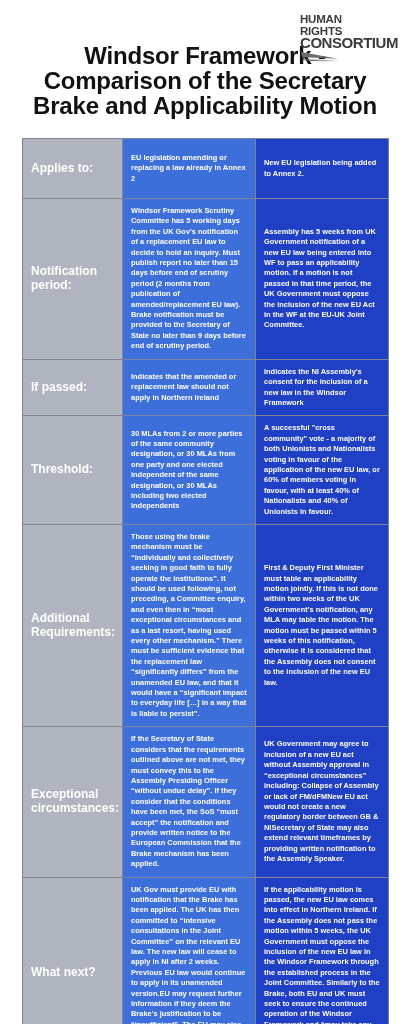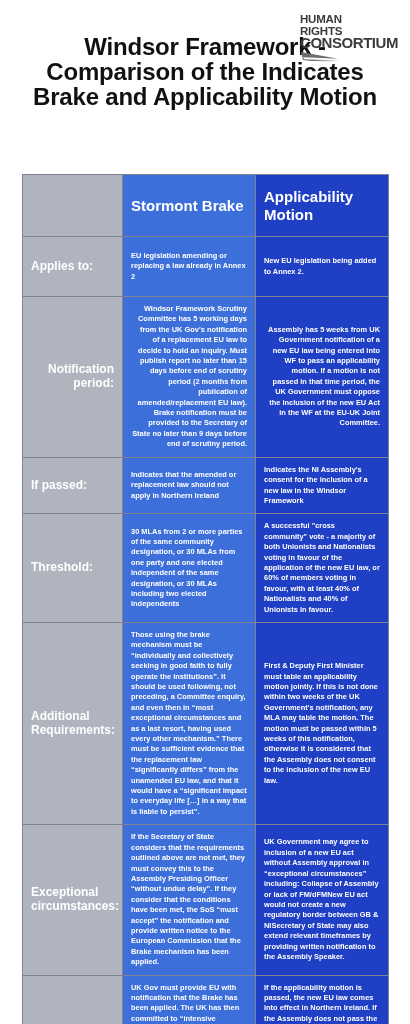--- a/index.html
+++ b/index.html
@@ -11,23 +11,23 @@
     width: 410px;
     height: 1024px;
     overflow: hidden;
     font-family: "Liberation Sans", sans-serif;
     position: relative;
   }
 
   
   .header {
     position: relative;
-    height: 174px;
+    height: 138px;
     box-sizing: border-box;
-    padding: 0;
+    padding: 9px;
   }
   .logo {
     position: absolute;
     right: 14px;
     top: 14px;
     width: 96px;
     text-align: left;
   }
   .logo-text {
     font-weight: 700;
@@ -104,21 +104,21 @@
     height: 62px;
   }
   .body-text {
     font-weight: 700;
     font-size: 7.4px;
     line-height: 10.4px;
     letter-spacing: 0.02px;
   }
 
   .row-applies  td { height: 60px; }
-  .row-notif    td { height: 135px; text-align: right; }
+  .row-notif    td { height: 135px; }
   .row-passed   td { height: 55px; }
   .row-thresh   td { height: 100px; }
   .row-addreq   td { height: 175px; margin-top: 13px; }
   .row-except   td { height: 132px; }
   .row-whatnext td { height: 168px; }
 </style>
 </head>
 <body>
 
 <div class="header">
@@ -129,38 +129,33 @@
       <span class="l2">RIGHTS</span>
       <span class="l3">CONSORTIUM</span>
     </div>
     <svg class="logo-swoosh" viewBox="0 0 42 12">
       <path d="M1 1 L3 9 L40 11 L6 9.6 L4.2 9.3 L39 9.6 L4 8.2 L3.2 6.2 L38 7.8 Z" fill="#6d6d6d"></path>
     </svg>
   </div>
 
   <h1 class="page-title">
     <span>Windsor Framework -</span><br>
-    <span>Comparison of the  Indicates</span><br>
+    <span>Comparison of the  Secretary</span><br>
     <span>Brake and Applicability Motion</span>
   </h1>
 </div>
 
 <div class="table-wrap">
   <table class="cmp">
     <colgroup>
       <col class="c-label">
         <col class="c-brake">
         <col class="c-motion">
     </colgroup>
     <tbody>
-      <tr>
-        <td class="head-label"></td>
-        <td class="cell-brake head-brake">Stormont Brake</td>
-        <td class="cell-motion head-motion">Applicability Motion</td>
-      </tr>
 
       <tr class="row-applies">
         <td class="cell-label">Applies to:</td>
         <td class="cell-brake body-text">EU legislation amending or replacing a law already in Annex 2</td>
         <td class="cell-motion body-text">New EU legislation being added to Annex 2.</td>
       </tr>
 
       <tr class="row-notif">
         <td class="cell-label">Notification period:</td>
         <td class="cell-brake body-text">Windsor Framework Scrutiny Committee has 5 working days from the UK Gov's notification of a replacement EU law to decide to hold an inquiry. Must publish report no later than 15 days before end of scrutiny period (2 months from publication of amended/replacement EU law). Brake notification must be provided to the Secretary of State no later than 9 days before end of scrutiny period.</td>

